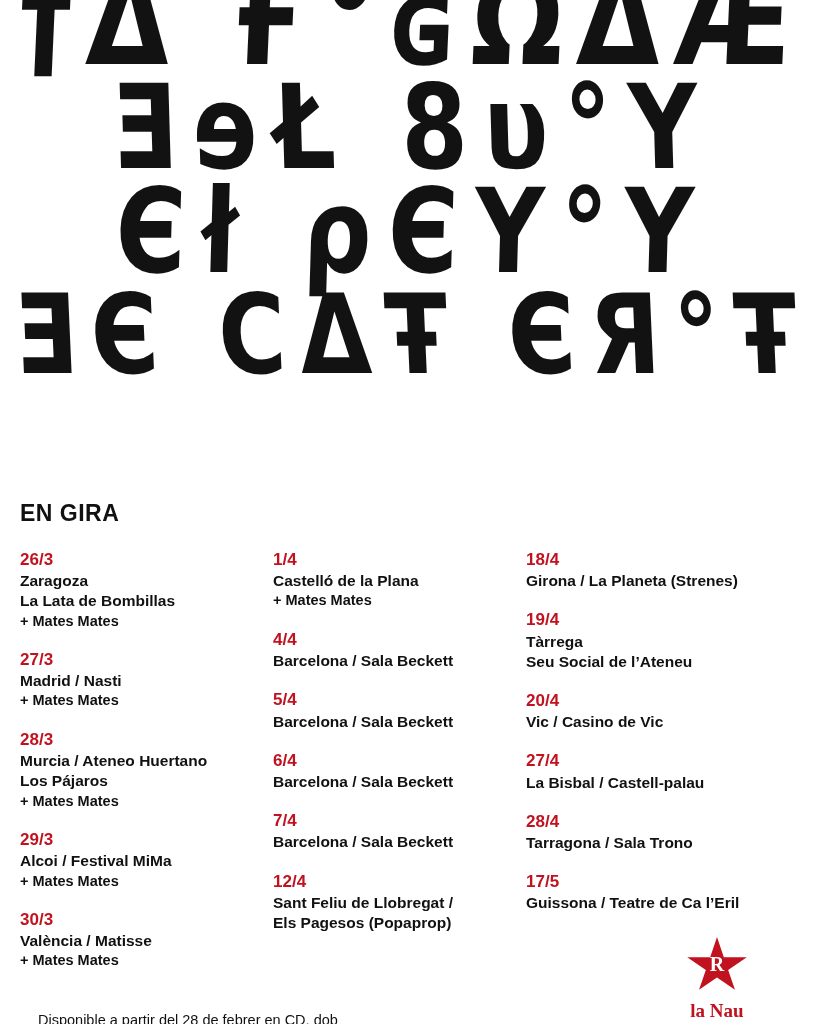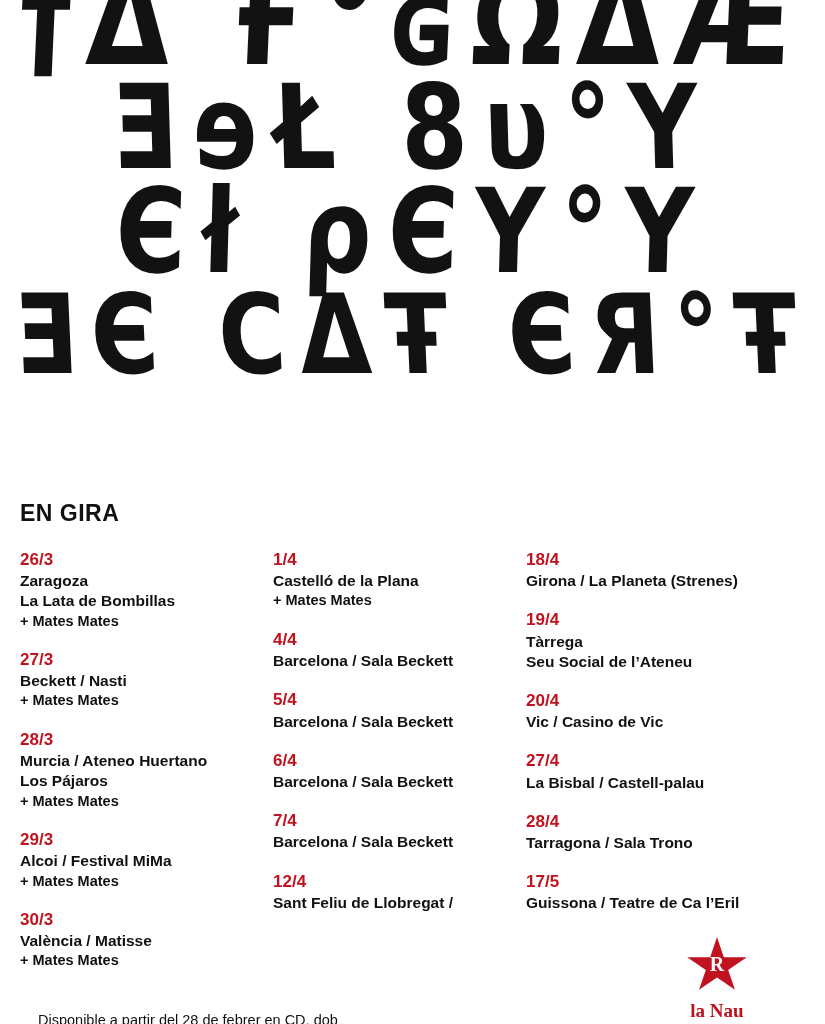--- a/index.html
+++ b/index.html
@@ -167,21 +167,21 @@
 
     <div class="col">
       <div class="gig">
         <div class="gig-date">26/3</div>
         <div class="gig-line">Zaragoza</div>
         <div class="gig-line">La Lata de Bombillas</div>
         <div class="gig-support">+ Mates Mates</div>
       </div>
       <div class="gig">
         <div class="gig-date">27/3</div>
-        <div class="gig-line">Beckett / Nasti</div>
+        <div class="gig-line">Madrid / Nasti</div>
         <div class="gig-support">+ Mates Mates</div>
       </div>
       <div class="gig">
         <div class="gig-date">28/3</div>
         <div class="gig-line">Murcia / Ateneo Huertano</div>
         <div class="gig-line">Los Pájaros</div>
         <div class="gig-support">+ Mates Mates</div>
       </div>
       <div class="gig">
         <div class="gig-date">29/3</div>
@@ -213,20 +213,21 @@
         <div class="gig-date">6/4</div>
         <div class="gig-line">Barcelona / Sala Beckett</div>
       </div>
       <div class="gig">
         <div class="gig-date">7/4</div>
         <div class="gig-line">Barcelona / Sala Beckett</div>
       </div>
       <div class="gig">
         <div class="gig-date">12/4</div>
         <div class="gig-line">Sant Feliu de Llobregat /</div>
+        <div class="gig-line">Els Pagesos (Popaprop)</div>
       </div>
     </div>
 
     <div class="col">
       <div class="gig">
         <div class="gig-date">18/4</div>
         <div class="gig-line">Girona / La Planeta (Strenes)</div>
       </div>
       <div class="gig">
         <div class="gig-date">19/4</div>

